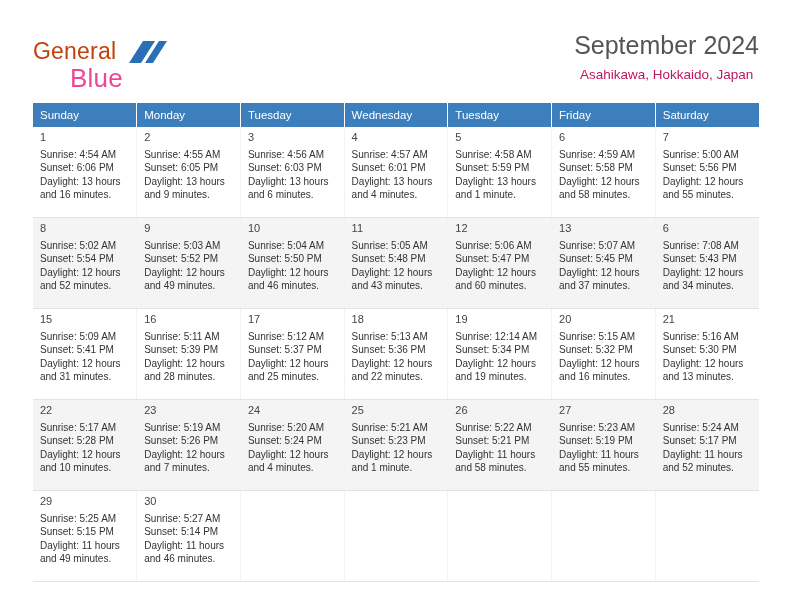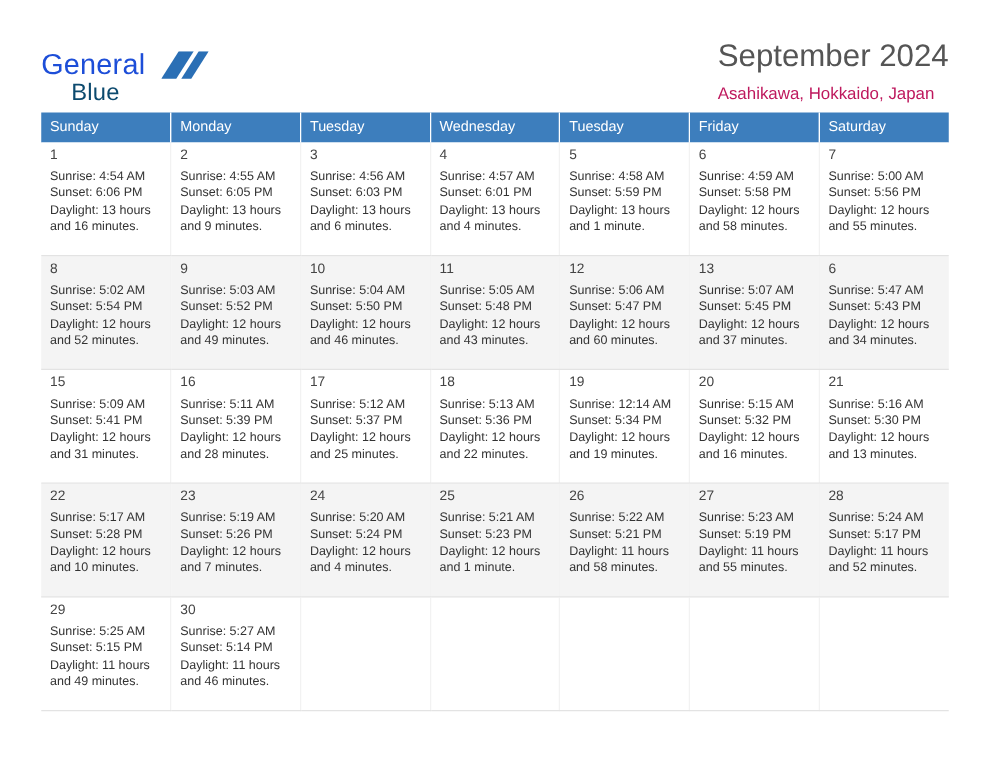--- a/index.html
+++ b/index.html
@@ -28,62 +28,63 @@
   }
   .logo {
     position: absolute;
     left: 0;
     top: 12px;
     width: 220px;
     line-height: 1;
   }
   .logo-general {
     font-size: 23px;
-    color: #1d4ed8;
+    color: #c2410c;
     letter-spacing: 0.2px;
   }
   .logo-blue {
     display: block;
-    font-size: 19px;
-    color: #0c4a6e;
+    font-size: 26px;
+    color: #ec4899;
     margin-top: 2px;
-    margin-left: 24px;
+    margin-left: 37px;
     letter-spacing: 0.2px;
   }
   .logo-flag {
     position: absolute;
     left: 96px;
     top: 1px;
     width: 38px;
     height: 24px;
   }
   .title-block {
     position: absolute;
     right: 0;
     top: 0;
-    text-align: left;
+    text-align: center;
   }
   .cal-title {
     font-size: 25px;
     color: #555555;
     font-weight: normal;
     margin: 0;
     line-height: 34px;
   }
   .cal-sub {
     font-size: 13.5px;
     color: #be185d;
     margin: 5px 0 0 0;
     line-height: 16px;
   }
   
   table.cal {
     border-collapse: collapse;
     width: 726px;
     table-layout: fixed;
+    margin-top: 13px;
   }
   table.cal th {
     background: #3d7ebd;
     color: #ffffff;
     font-size: 11.5px;
     font-weight: normal;
     text-align: left;
     padding: 5px 0 5px 7px;
     border: 1px solid #ffffff;
     border-top: none;
@@ -247,21 +248,21 @@
         </td>
         <td>
           <span class="daynum">13</span>
           <span class="line">Sunrise: 5:07 AM</span>
           <span class="line">Sunset: 5:45 PM</span>
           <span class="line">Daylight: 12 hours</span>
           <span class="line">and 37 minutes.</span>
         </td>
         <td>
           <span class="daynum">6</span>
-          <span class="line">Sunrise: 5:47 AM</span>
+          <span class="line">Sunrise: 7:08 AM</span>
           <span class="line">Sunset: 5:43 PM</span>
           <span class="line">Daylight: 12 hours</span>
           <span class="line">and 34 minutes.</span>
         </td>
       </tr>
 
       <tr class="white">
         <td>
           <span class="daynum">15</span>
           <span class="line">Sunrise: 5:09 AM</span>

